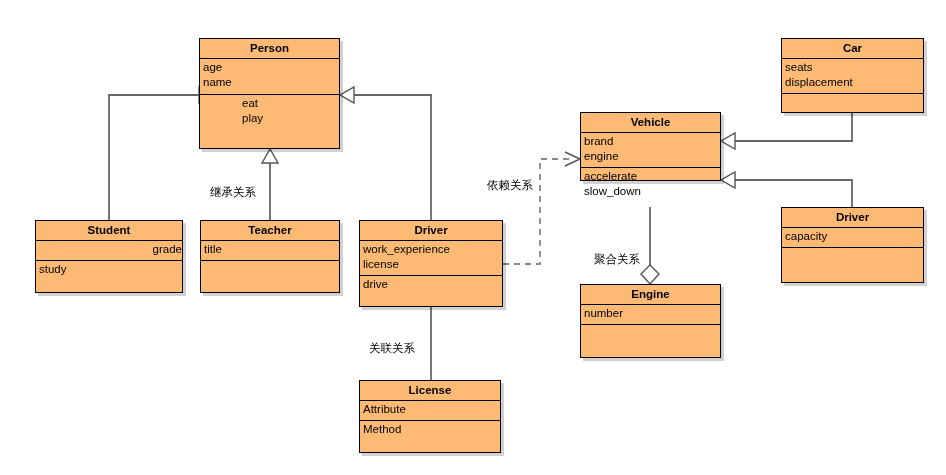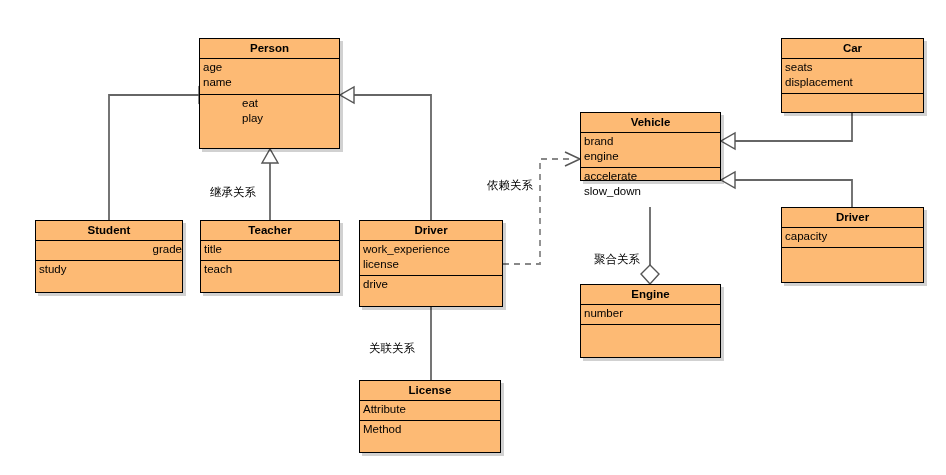--- a/index.html
+++ b/index.html
@@ -115,23 +115,20 @@
         </div>
         <div class="uml-compartment" style="height: 30px;">
           <div class="uml-member">study</div>
         </div>
       </div>
       <div class="uml-class" style="left: 200px; top: 220px; width: 140px; height: 73px;">
         <div class="uml-title" style="height: 20px;">Teacher</div>
         <div class="uml-compartment divider" style="height: 20px;">
           <div class="uml-member">title</div>
         </div>
-        <div class="uml-compartment" style="height: 30px;">
-          <div class="uml-member">teach</div>
-        </div>
       </div>
       <div class="uml-class" style="left: 359px; top: 220px; width: 144px; height: 87px;">
         <div class="uml-title" style="height: 20px;">Driver</div>
         <div class="uml-compartment divider" style="height: 35px;">
           <div class="uml-member">work_experience</div>
           <div class="uml-member">license</div>
         </div>
         <div class="uml-compartment" style="height: 29px;">
           <div class="uml-member">drive</div>
         </div>

